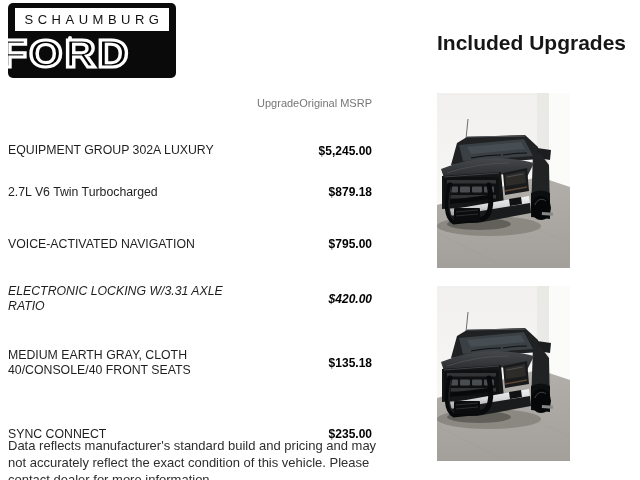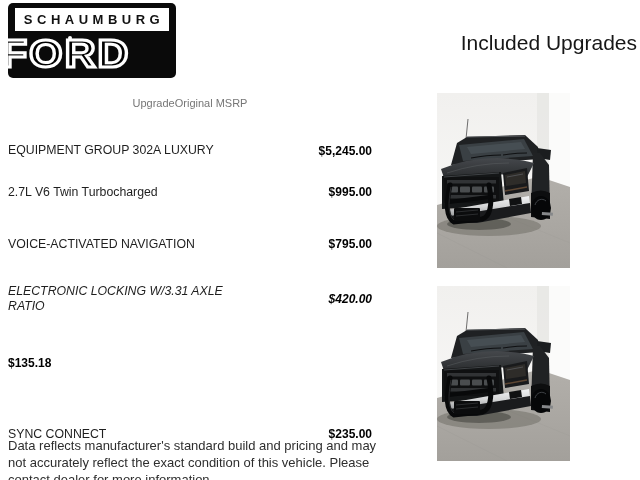--- a/index.html
+++ b/index.html
@@ -5,37 +5,37 @@
   * { margin:0; padding:0; box-sizing:border-box; }
   html,body { width:640px; height:480px; background:#ffffff; overflow:hidden;
               font-family:"Liberation Sans", sans-serif; }
   .page { position:relative; width:640px; height:480px; background:#fff; }
 
   
   .logo { position:absolute; left:8px; top:3px; width:168px; height:75px;
           background:#0a0a0a; border-radius:5px; overflow:hidden; }
   .logo-top { position:absolute; left:7px; top:5px; width:154px; height:23px;
               background:#ffffff; display:flex; align-items:center; justify-content:center;
-              font-size:13px; font-weight:700; letter-spacing:4.5px; color:#111;
+              font-size:13px; font-weight:400; letter-spacing:4.5px; color:#111;
               padding-left:4px; }
   .logo-ford { position:absolute; left:0; top:30px; width:168px; height:42px;
                display:flex; align-items:center; }
   .ford-text { font-size:38px; font-weight:800; letter-spacing:2px; line-height:1;
                color:#fff; -webkit-text-fill-color:#000; -webkit-text-stroke:3px #ffffff;
                transform:scaleX(1.12); }
   .ford-dot { position:absolute; left:60px; top:3px; width:4px; height:4px;
               border-radius:50%; background:#fff; }
 
   
-  .title { position:absolute; left:437px; top:31px; width:200px; text-align:right;
-           font-size:21px; color:#161616; font-weight:400; }
+  .title { position:absolute; left:437px; top:31px; width:200px; text-align:left;
+           font-size:21px; color:#161616; font-weight:700; }
 
   
   .tbl-header { position:absolute; left:8px; top:97px; width:364px; display:flex;
-                justify-content:center; font-size:11px; color:#767676; }
+                justify-content:flex-end; font-size:11px; color:#767676; }
   .row { position:absolute; left:8px; width:364px; display:flex;
          justify-content:space-between; align-items:center; }
   .row .name { font-size:12.3px; color:#1f1f1f; max-width:232px; line-height:1.22; }
   .row .price { font-size:12px; font-weight:700; color:#000; white-space:nowrap; }
   .r1 { top:128px; height:30px;align-items:flex-end; }
   .r2 { top:178px; height:28px; }
   .r3 { top:230px; height:28px;text-align:center; }
   .r4 { top:282px; height:34px;font-style:italic; }
   .r5 { top:346px; height:34px; }
   .r6 { top:420px; height:28px; }
@@ -70,31 +70,32 @@
     <span>Upgrade</span>
     <span>Original MSRP</span>
   </div>
 
   <div class="row r1">
     <span class="name">EQUIPMENT GROUP 302A LUXURY</span>
     <span class="price">$5,245.00</span>
   </div>
   <div class="row r2">
     <span class="name">2.7L V6 Twin Turbocharged</span>
-    <span class="price">$995.00</span>
+    <span class="price">$879.18</span>
   </div>
   <div class="row r3">
     <span class="name">VOICE-ACTIVATED NAVIGATION</span>
     <span class="price">$795.00</span>
   </div>
   <div class="row r4">
     <span class="name">ELECTRONIC LOCKING W/3.31 AXLE RATIO</span>
     <span class="price">$420.00</span>
   </div>
   <div class="row r5">
+    <span class="name">MEDIUM EARTH GRAY, CLOTH 40/CONSOLE/40 FRONT SEATS</span>
     <span class="price">$135.18</span>
   </div>
   <div class="row r6">
     <span class="name">SYNC CONNECT</span>
     <span class="price">$235.00</span>
   </div>
 
   <p class="disclaimer">Data reflects manufacturer's standard build and pricing and may not accurately reflect the exact condition of this vehicle. Please contact dealer for more information.</p>
 
   <svg class="defs-holder" xmlns="http://www.w3.org/2000/svg" aria-hidden="true">

